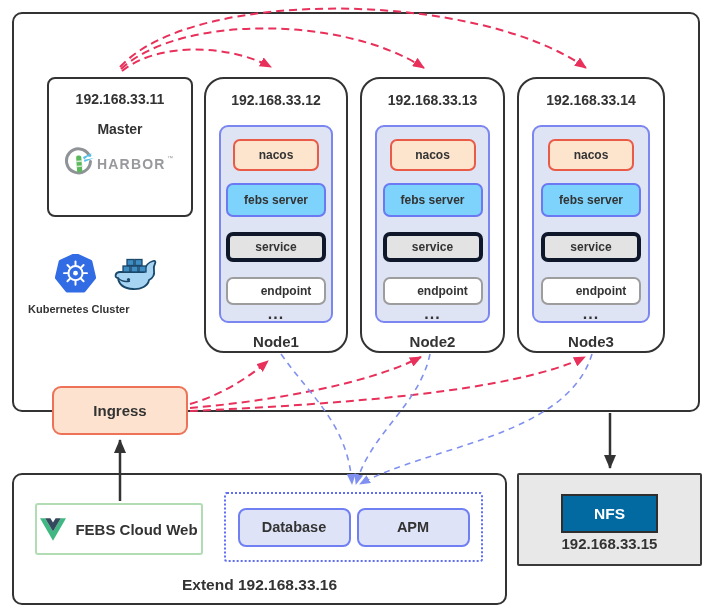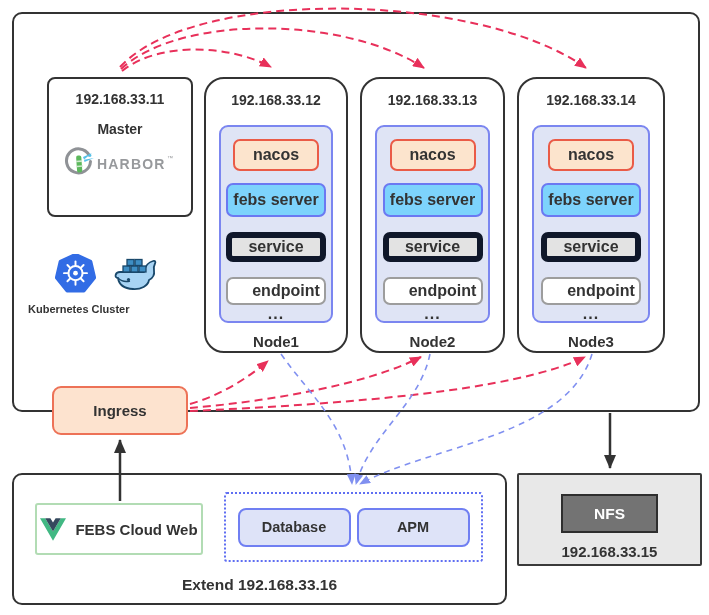--- a/index.html
+++ b/index.html
@@ -23,46 +23,46 @@
   
   .icons-row{left:55px;top:251px;width:112px;height:46px;display:flex;align-items:center;gap:16px;z-index:2;}
   .cluster-label{left:28px;top:303px;width:206px;text-align:left;font-size:11px;font-weight:700;z-index:2;}
 
   
   .node{top:77px;height:276px;background:#fff;border:2.5px solid #333;border-radius:20px;z-index:2;
     display:flex;flex-direction:column;align-items:center;padding-top:11px;}
   .node-ip{font-size:14px;font-weight:700;line-height:20px;}
   .pod-panel{width:calc(100% - 26px);height:198px;margin-top:15px;background:#dfe4f5;border:2px solid #7b86f0;border-radius:9px;
     display:flex;flex-direction:column;align-items:center;padding-top:12px;box-sizing:border-box;}
-  .comp{display:flex;align-items:center;justify-content:center;border-radius:7px;font-weight:700;font-size:16px;color:#333;box-sizing:border-box;}
+  .comp{display:flex;align-items:center;justify-content:center;border-radius:7px;font-weight:700;font-size:12px;color:#333;box-sizing:border-box;}
   .comp-nacos{width:86px;height:32px;background:#fce4cd;border:2px solid #ea5b47;margin-bottom:12px;}
   .comp-febs{width:100px;height:34px;background:#7dd3fc;border:2px solid #6b79f2;margin-bottom:15px;}
-  .comp-service{width:100px;height:30px;background:#e3e3e3;border:6px solid #0f172a;margin-bottom:15px;}
+  .comp-service{width:100px;height:30px;background:#e3e3e3;border:4px solid #0f172a;margin-bottom:15px;}
   .comp-endpoint{width:100px;height:28px;background:#ffffff;border:2px solid #9d9d9d;padding-left:20px;}
   .more-dots{font-weight:700;font-size:16px;line-height:12px;margin-top:3px;letter-spacing:1px;}
   .node-name{font-size:15px;font-weight:700;margin-top:10px;}
 
   
   .ingress-box{left:52px;top:386px;width:136px;height:49px;background:#fde3cf;border:2.5px solid #ed7257;border-radius:9px;
     font-size:15px;font-weight:700;z-index:6;}
 
   
   .extend-box{left:12px;top:473px;width:495px;height:132px;border:2.5px solid #333;border-radius:10px;background:#fff;z-index:1;}
   .extend-label{position:absolute;left:0;right:0;bottom:9px;text-align:center;font-size:15.5px;font-weight:700;}
   .web-box{left:35px;top:503px;width:168px;height:52px;background:#fff;border:2px solid #b2dcb4;border-radius:3px;z-index:2;gap:9px;}
   .web-label{font-size:15px;font-weight:700;}
   .dotted-box{left:224px;top:492px;width:259px;height:70px;border:2px dotted #5f6ef2;border-radius:3px;z-index:2;gap:6px;}
   .svcbox{width:113px;height:39px;background:#dee3f8;border:2px solid #707ff2;border-radius:8px;font-weight:700;font-size:14.5px;
     display:flex;align-items:center;justify-content:center;box-sizing:border-box;}
 
   
   .nfs-box{left:517px;top:473px;width:185px;height:93px;background:#e8e8e8;border:2.5px solid #3a3a3a;border-radius:2px;z-index:2;
     display:flex;flex-direction:column;align-items:center;}
-  .nfs-inner{width:93px;height:35px;background:#737373;border:2px solid #2e2e2e;color:#fff;font-size:15.5px;font-weight:700;margin-top:19px;}
-  .nfs-ip{font-size:15px;font-weight:700;margin-top:10px;}
+  .nfs-inner{width:93px;height:35px;background:#0369a1;border:2px solid #2e2e2e;color:#fff;font-size:15.5px;font-weight:700;margin-top:19px;}
+  .nfs-ip{font-size:15px;font-weight:700;margin-top:2px;}
 
   
   .arrows{position:absolute;left:0;top:0;width:709px;height:615px;z-index:4;pointer-events:none;}
 </style>
 </head>
 <body>
 
 <div id="canvas">
 
   <div class="abs cluster-box"></div>

